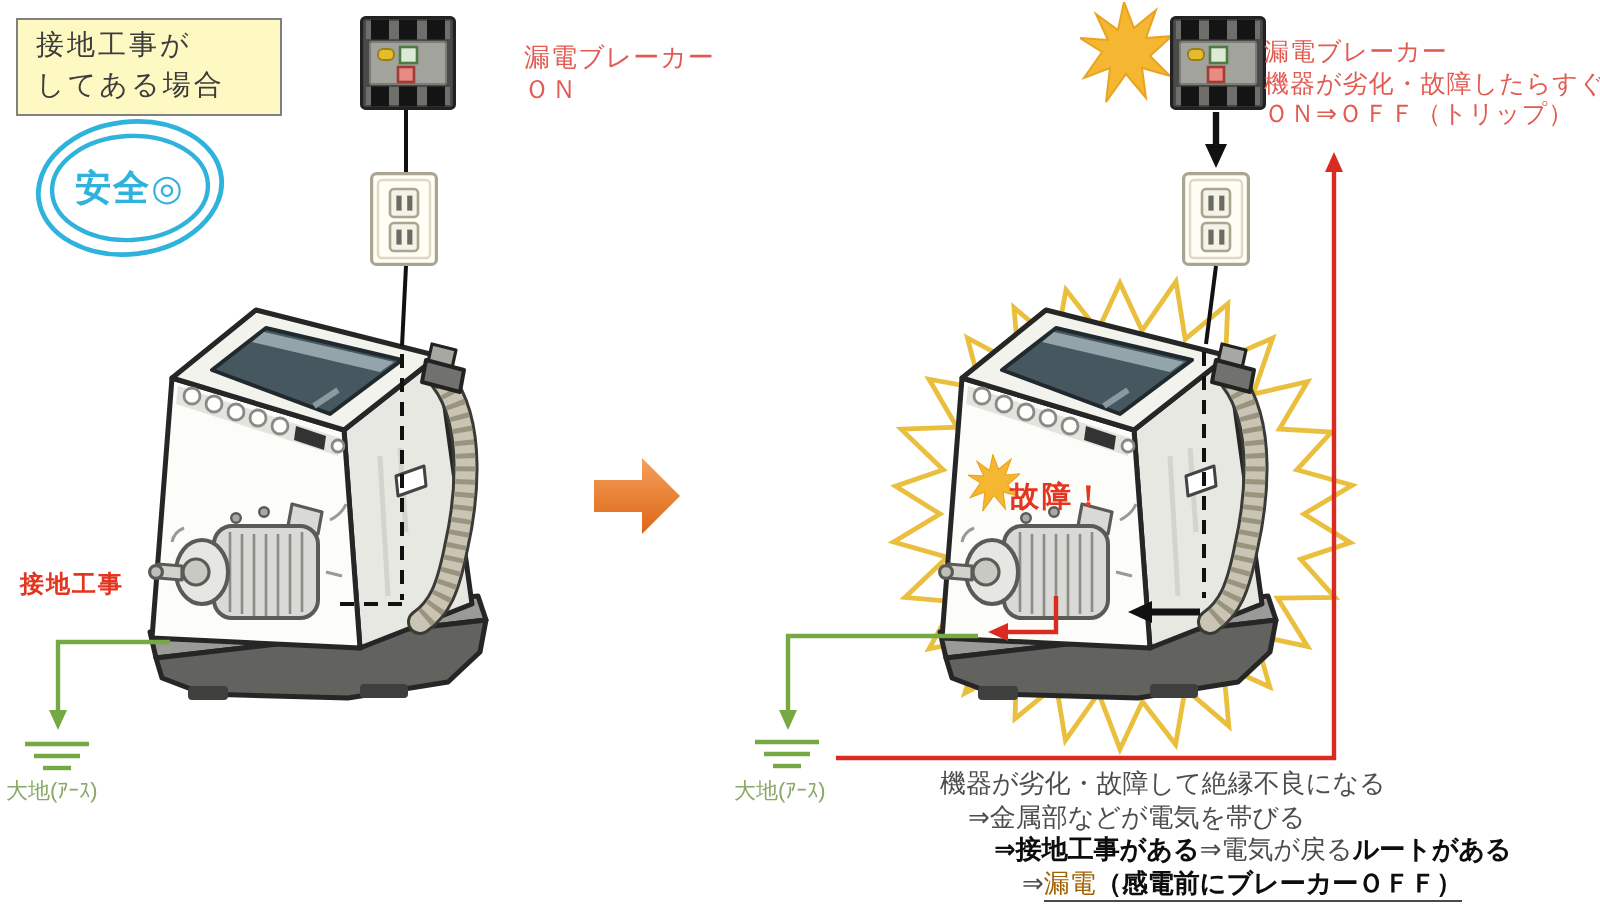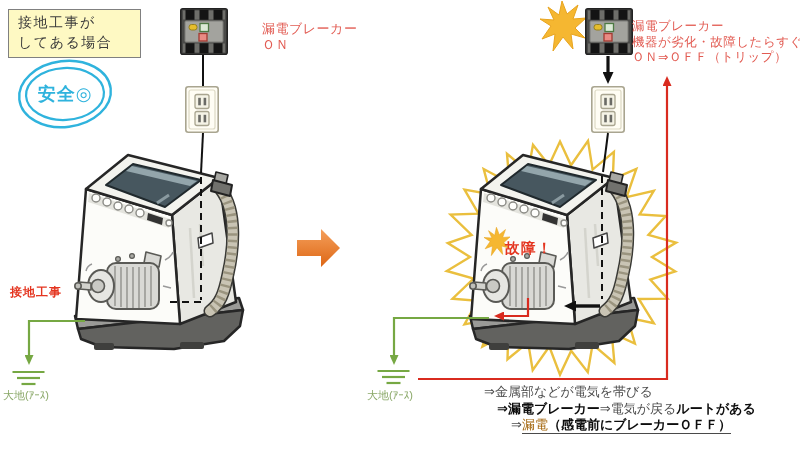--- a/index.html
+++ b/index.html
@@ -184,22 +184,23 @@
     </svg>
 
   <svg class="abs" style="left:484px;top:227px" width="26" height="30" viewBox="0 0 46 52">
       <use href="#spark-sym"></use>
     </svg>
   <div class="abs fault-label">故障！</div>
 
   <div class="abs earth-label earth-r">大地(ｱｰｽ)</div>
 
   <div class="abs caption caption-r">
+    <div>機器が劣化・故障して絶縁不良になる</div>
     <div class="ind1">⇒金属部などが電気を帯びる</div>
-    <div class="ind2"><b>⇒漏電ブレーカー</b><span>⇒電気が戻る</span><b>ルートがある</b></div>
+    <div class="ind2"><b>⇒接地工事がある</b><span>⇒電気が戻る</span><b>ルートがある</b></div>
     <div class="ind3"><span>⇒</span><span class="u"><span class="red">漏電</span><b>（感電前にブレーカーＯＦＦ）</b></span></div>
   </div>
 
   <svg class="abs" style="left:0;top:0" width="800" height="454">
     <defs>
       <marker id="ah-black" markerUnits="userSpaceOnUse" markerWidth="13" markerHeight="11" refX="2" refY="5.5" orient="auto">
         <path d="M0,0 L12,5.5 L0,11 Z" fill="#111"></path>
         </marker>
       <marker id="ah-red" markerUnits="userSpaceOnUse" markerWidth="11" markerHeight="9" refX="2" refY="4.5" orient="auto">
         <path d="M0,0 L10,4.5 L0,9 Z" fill="#d92b1f"></path>

